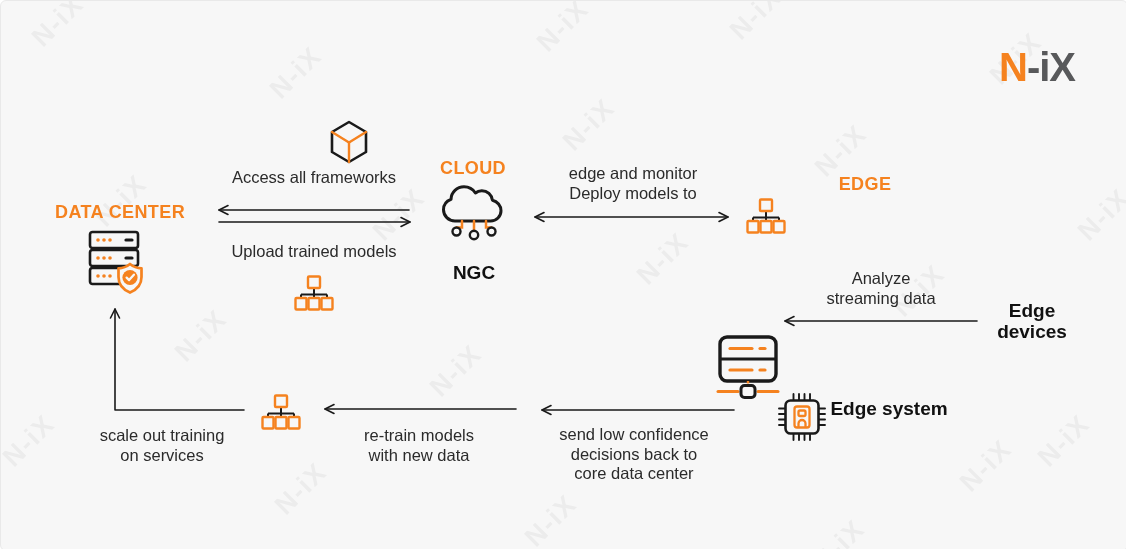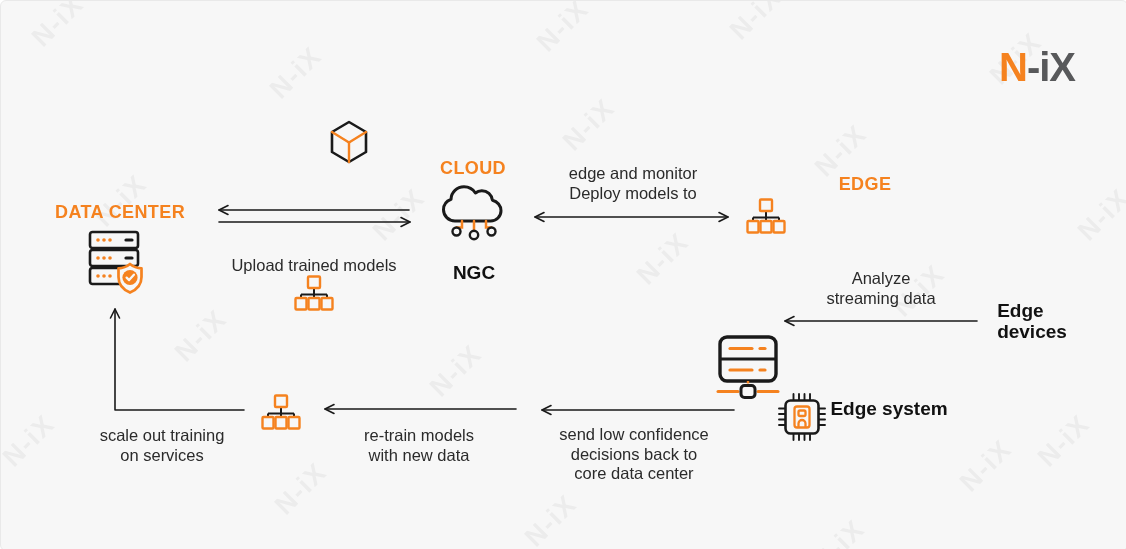--- a/index.html
+++ b/index.html
@@ -15,21 +15,21 @@
     color:rgba(60,60,60,0.055);white-space:nowrap;user-select:none;
   }
   .title{
     left:56px;top:48px;font-size:36px;font-weight:bold;color:#161616;
     letter-spacing:-0.6px;white-space:nowrap;
   }
   .logo{right:52px;top:44px;font-size:40px;font-weight:bold;letter-spacing:-1px;white-space:nowrap;}
   .logo .n{color:#f5821f;}
   .logo .rest{color:#58595b;}
   .zone-label{font-size:18px;font-weight:bold;color:#f5821f;letter-spacing:.4px;white-space:nowrap;}
-  .bold-label{font-size:19px;font-weight:bold;color:#111;line-height:21px;text-align:left;white-space:nowrap;}
+  .bold-label{font-size:19px;font-weight:bold;color:#111;line-height:21px;text-align:center;white-space:nowrap;}
   .flow-label{font-size:16.5px;line-height:19.5px;color:#2b2b2b;text-align:center;white-space:nowrap;}
   .cx{transform:translateX(-50%);}
   svg{display:block;overflow:visible;}
 </style>
 </head>
 <body>
 
 <div class="stage">
 
   <div class="abs" style="left:0;top:0;width:100%;height:100%;">
@@ -120,21 +120,22 @@
 
   <svg class="abs" style="left:328px;top:119px;" width="40" height="44" viewBox="0 0 40 44">
     <polygon points="20,2 37,12 37,32 20,42 3,32 3,12" fill="none" stroke="#1a1a1a" stroke-width="2.6" stroke-linejoin="round"></polygon>
     <g stroke="#f5821f" stroke-width="2.4" stroke-linecap="round">
       <line x1="20" y1="22.5" x2="3" y2="12"></line>
       <line x1="20" y1="22.5" x2="37" y2="12"></line>
       <line x1="20" y1="22.5" x2="20" y2="42"></line>
     </g>
   </svg>
 
-  <div class="abs flow-label cx" style="left:313px;top:255px;">Upload trained models</div>
+  <div class="abs flow-label cx" style="left:313px;top:167px;">Access all frameworks</div>
+  <div class="abs flow-label cx" style="left:313px;top:241px;">Upload trained models</div>
 
   <svg class="abs" style="left:294px;top:274px;" width="38" height="36" viewBox="0 0 38 36">
     <g stroke="#1a1a1a" stroke-width="2">
       <line x1="19" y1="13" x2="19" y2="19.5"></line>
         <line x1="6" y1="19.5" x2="32" y2="19.5"></line>
       <line x1="6" y1="19.5" x2="6" y2="23"></line>
         <line x1="19" y1="19.5" x2="19" y2="23"></line>
         <line x1="32" y1="19.5" x2="32" y2="23"></line>
     </g>
     <g fill="#f7f7f7" stroke="#f5821f" stroke-width="2.4">

